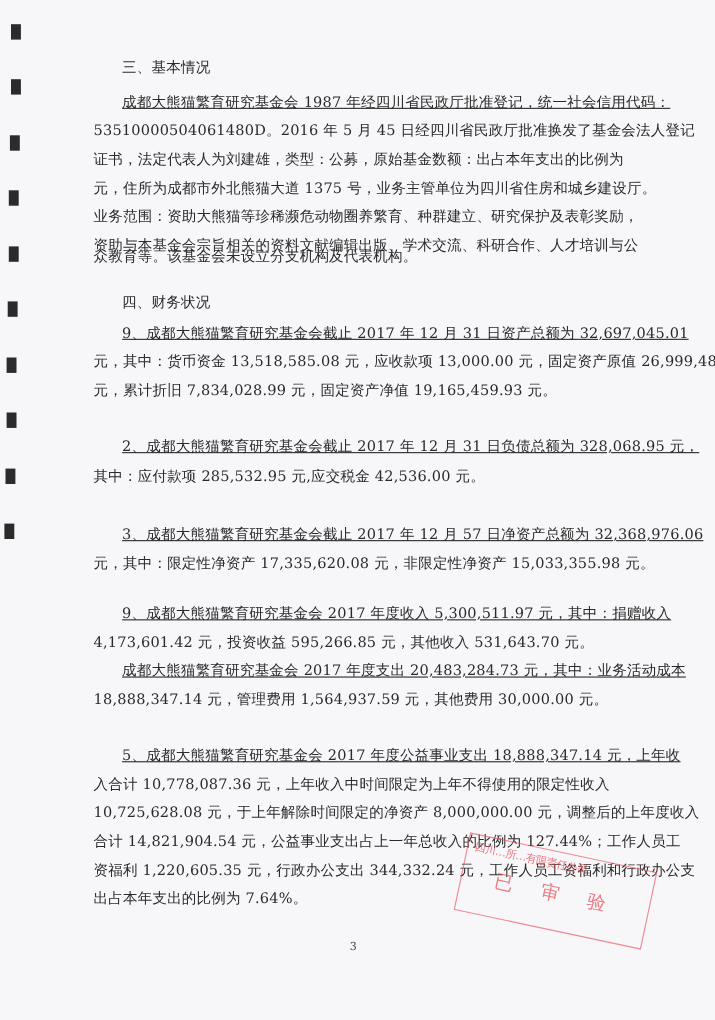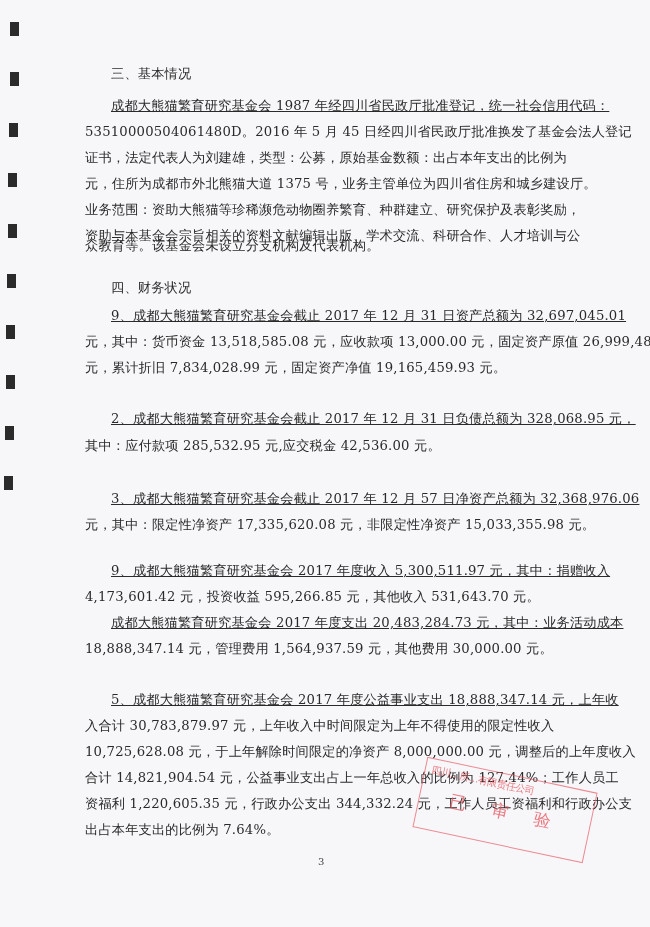--- a/index.html
+++ b/index.html
@@ -8,21 +8,21 @@
     background: #f7f6f9;
     font-family: "DejaVu Serif", "Liberation Serif", serif;
     color: #2a2a2a;
   }
   .binding-mark {
     position: absolute; width: 9px; height: 14px; background: #2b2b2b;
   }
   .page { position: absolute; left: 85px; top: 0; width: 500px; }
   .line {
     position: absolute; left: 0; font-size: 13.2px; line-height: 16px;
-    white-space: nowrap; letter-spacing: 0.2px; margin-top: 12px;
+    white-space: nowrap; letter-spacing: 0.2px;
   }
   .indent { left: 26px; text-decoration: underline; }
   .heading { left: 26px; }
   .page-number {
     position: absolute; left: 318px; top: 856px; font-size: 10px; color: #444;
   }
   .stamp {
     position: absolute; left: 418px; top: 774px; width: 172px; height: 70px;
     border: 1.5px solid rgba(230, 80, 90, 0.65);
     transform: rotate(12deg);
@@ -90,21 +90,21 @@
     <div class="line" style="top:577px">4,173,601.42 元，投资收益 595,266.85 元，其他收入 531,643.70 元。</div>
   </div>
 
   <div>
     <div class="line indent" style="top:603px">成都大熊猫繁育研究基金会 2017 年度支出 20,483,284.73 元，其中：业务活动成本</div>
     <div class="line" style="top:629px">18,888,347.14 元，管理费用 1,564,937.59 元，其他费用 30,000.00 元。</div>
   </div>
 
   <div>
     <div class="line indent" style="top:680px">5、成都大熊猫繁育研究基金会 2017 年度公益事业支出 18,888,347.14 元，上年收</div>
-    <div class="line" style="top:706px">入合计  30,783,879.97  元，上年收入中时间限定为上年不得使用的限定性收入</div>
+    <div class="line" style="top:706px">入合计  10,778,087.36  元，上年收入中时间限定为上年不得使用的限定性收入</div>
     <div class="line" style="top:732px">10,725,628.08 元，于上年解除时间限定的净资产 8,000,000.00 元，调整后的上年度收入</div>
     <div class="line" style="top:758px">合计 14,821,904.54 元，公益事业支出占上一年总收入的比例为 127.44%；工作人员工</div>
     <div class="line" style="top:784px">资福利 1,220,605.35 元，行政办公支出 344,332.24 元，工作人员工资福利和行政办公支</div>
     <div class="line" style="top:810px">出占本年支出的比例为 7.64%。</div>
   </div>
 </div>
 
 <div class="stamp">
   <div class="stamp-org">四川…所…有限责任公司</div>
   <div class="stamp-status">已审验</div>

